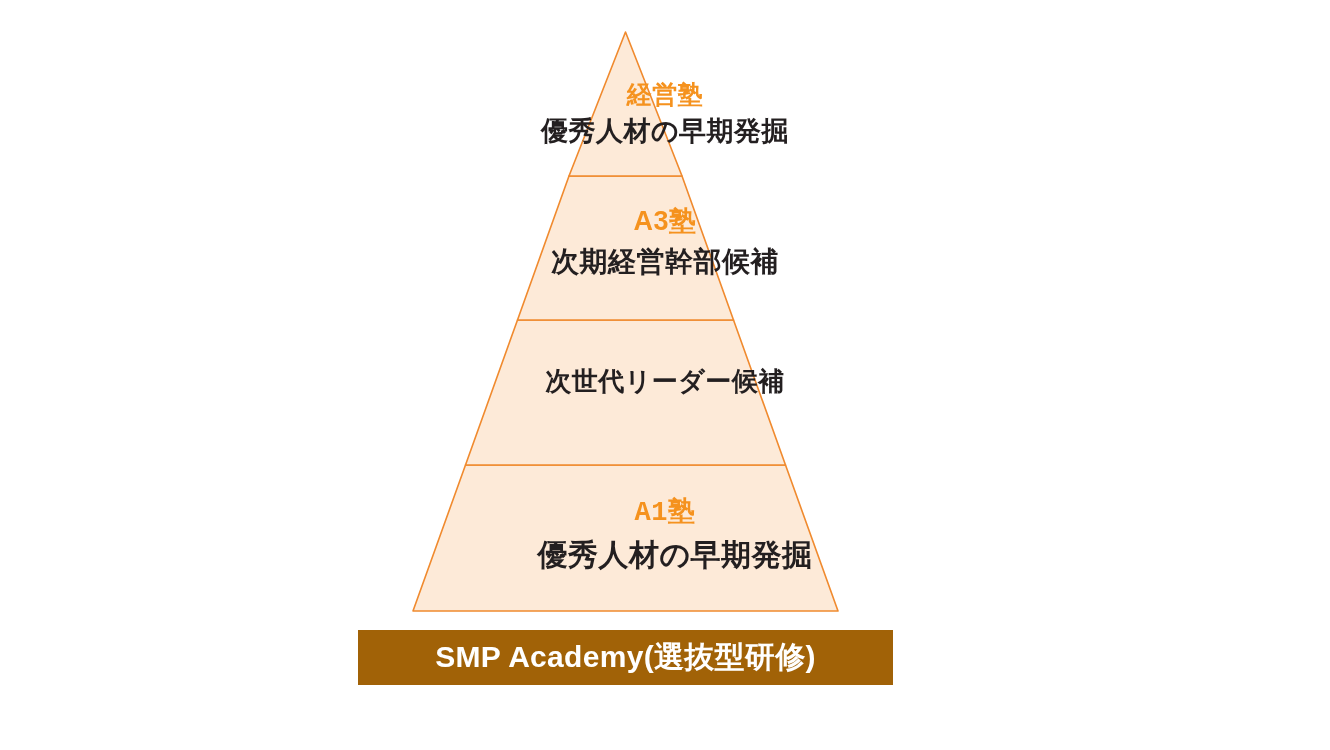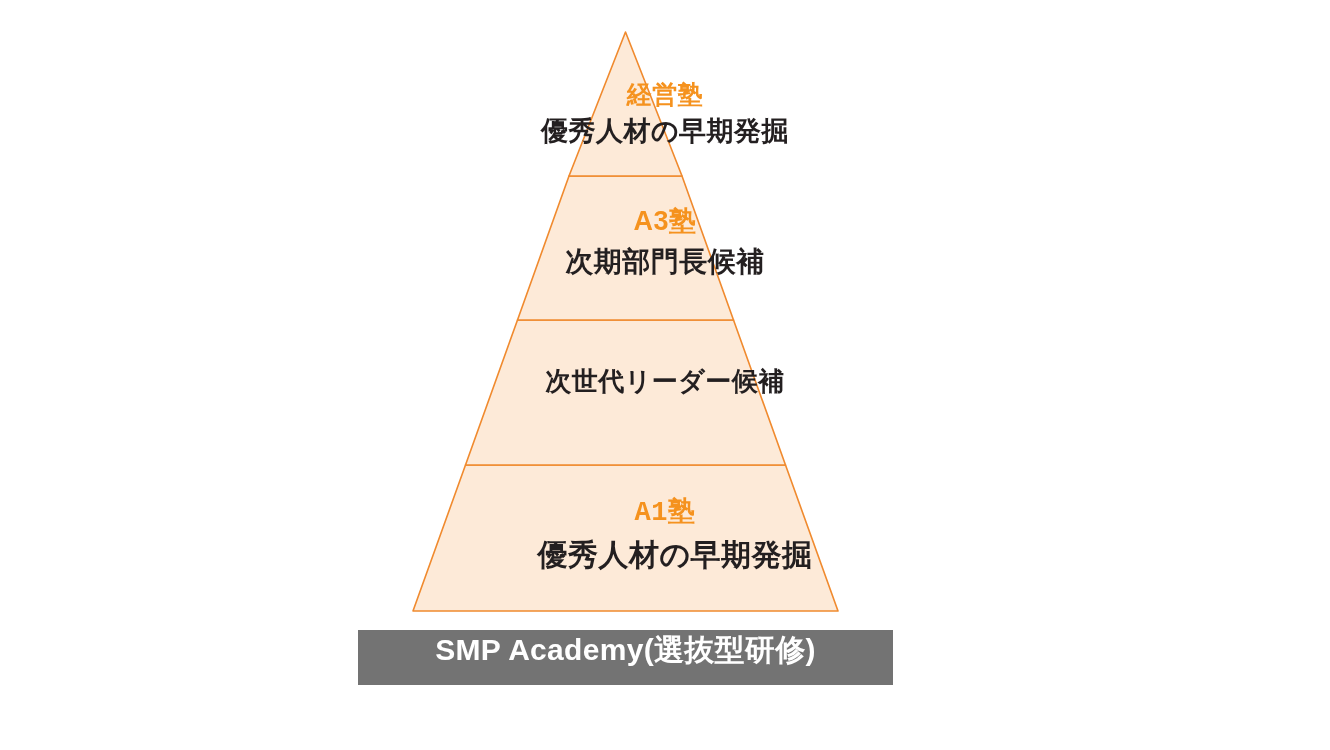--- a/index.html
+++ b/index.html
@@ -77,22 +77,23 @@
   #tier-4 .tier-title { font-size: 27px; font-family: Liberation Mono, monospace; }
   #tier-4 .tier-sub   { font-size: 30px; margin-top: 13px; padding-left: 20px; }
 
   
   #academy-banner {
     position: absolute;
     left: 358px;
     top: 630px;
     width: 535px;
     height: 55px;
-    background: #737373;
+    background: #a16207;
     display: flex;
+    align-items: center;
     justify-content: center;
     user-select: none;
   }
   #academy-banner-label {
     color: #ffffff;
     font-size: 30px;
     font-weight: bold;
     letter-spacing: 0.3px;
     white-space: nowrap;
   }
@@ -113,21 +114,21 @@
     <polygon points="625.5,32 682,176 569,176" fill="#FDEAD8" stroke="#F08A2E" stroke-width="1.6" stroke-linejoin="round"></polygon>
   </svg>
 
   <div class="tier" id="tier-1">
     <div class="tier-title">経営塾</div>
     <div class="tier-sub">優秀人材の早期発掘</div>
   </div>
 
   <div class="tier" id="tier-2">
     <div class="tier-title">A3塾</div>
-    <div class="tier-sub">次期部門長候補</div>
+    <div class="tier-sub">次期経営幹部候補</div>
   </div>
 
   <div class="tier" id="tier-3">
     <div class="tier-sub">次世代リーダー候補</div>
   </div>
 
   <div class="tier" id="tier-4">
     <div class="tier-title">A1塾</div>
     <div class="tier-sub">優秀人材の早期発掘</div>
   </div>

